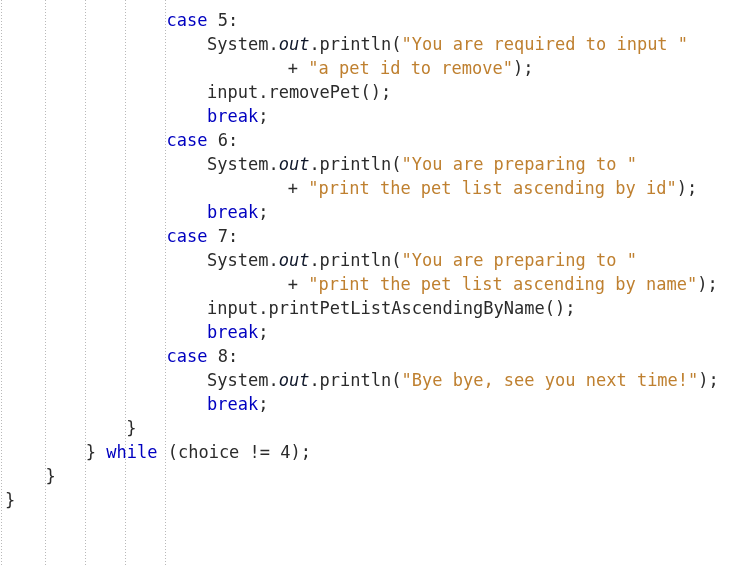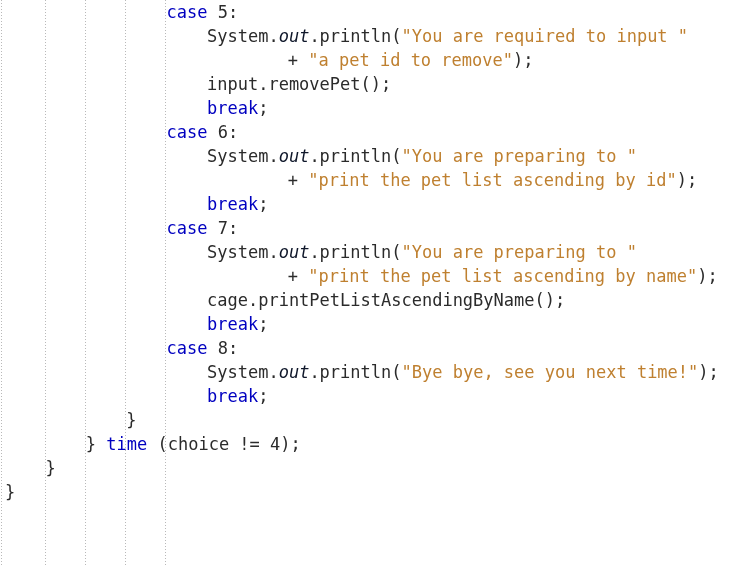--- a/index.html
+++ b/index.html
@@ -42,21 +42,21 @@
         #b9b9b9 0px, #b9b9b9 1px,
         rgba(255,255,255,0) 1px, rgba(255,255,255,0) 3px);
     background-size: 1px 3px;
     background-repeat: repeat-y;
   }
 
   
   #code-lines {
     position: absolute;
     left: 0;
-    top: 0;
+    top: 8px;
     width: 732px;
     padding: 0;
     margin: 0;
   }
   .code-line {
     height: 24px;
     line-height: 24px;
     font-size: 17px;
     white-space: pre;
     color: #2b2b2b;
@@ -90,24 +90,24 @@
       <div class="code-line"><span style="display: inline-block; width: 282.8px;"></span><span class="tok-plain">+ </span><span class="tok-string">"a pet id to remove"</span><span class="tok-plain">);</span></div>
       <div class="code-line"><span style="display: inline-block; width: 202px;"></span><span class="tok-plain">input.removePet();</span></div>
       <div class="code-line"><span style="display: inline-block; width: 202px;"></span><span class="tok-keyword">break</span><span class="tok-plain">;</span></div>
       <div class="code-line"><span style="display: inline-block; width: 161.6px;"></span><span class="tok-keyword">case</span><span class="tok-plain"> 6:</span></div>
       <div class="code-line"><span style="display: inline-block; width: 202px;"></span><span class="tok-plain">System.</span><span class="tok-field">out</span><span class="tok-plain">.println(</span><span class="tok-string">"You are preparing to "</span></div>
       <div class="code-line"><span style="display: inline-block; width: 282.8px;"></span><span class="tok-plain">+ </span><span class="tok-string">"print the pet list ascending by id"</span><span class="tok-plain">);</span></div>
       <div class="code-line"><span style="display: inline-block; width: 202px;"></span><span class="tok-keyword">break</span><span class="tok-plain">;</span></div>
       <div class="code-line"><span style="display: inline-block; width: 161.6px;"></span><span class="tok-keyword">case</span><span class="tok-plain"> 7:</span></div>
       <div class="code-line"><span style="display: inline-block; width: 202px;"></span><span class="tok-plain">System.</span><span class="tok-field">out</span><span class="tok-plain">.println(</span><span class="tok-string">"You are preparing to "</span></div>
       <div class="code-line"><span style="display: inline-block; width: 282.8px;"></span><span class="tok-plain">+ </span><span class="tok-string">"print the pet list ascending by name"</span><span class="tok-plain">);</span></div>
-      <div class="code-line"><span style="display: inline-block; width: 202px;"></span><span class="tok-plain">cage.printPetListAscendingByName();</span></div>
+      <div class="code-line"><span style="display: inline-block; width: 202px;"></span><span class="tok-plain">input.printPetListAscendingByName();</span></div>
       <div class="code-line"><span style="display: inline-block; width: 202px;"></span><span class="tok-keyword">break</span><span class="tok-plain">;</span></div>
       <div class="code-line"><span style="display: inline-block; width: 161.6px;"></span><span class="tok-keyword">case</span><span class="tok-plain"> 8:</span></div>
       <div class="code-line"><span style="display: inline-block; width: 202px;"></span><span class="tok-plain">System.</span><span class="tok-field">out</span><span class="tok-plain">.println(</span><span class="tok-string">"Bye bye, see you next time!"</span><span class="tok-plain">);</span></div>
       <div class="code-line"><span style="display: inline-block; width: 202px;"></span><span class="tok-keyword">break</span><span class="tok-plain">;</span></div>
       <div class="code-line"><span style="display: inline-block; width: 121.2px;"></span><span class="tok-plain">}</span></div>
-      <div class="code-line"><span style="display: inline-block; width: 80.8px;"></span><span class="tok-plain">} </span><span class="tok-keyword">time</span><span class="tok-plain"> (choice != 4);</span></div>
+      <div class="code-line"><span style="display: inline-block; width: 80.8px;"></span><span class="tok-plain">} </span><span class="tok-keyword">while</span><span class="tok-plain"> (choice != 4);</span></div>
       <div class="code-line"><span style="display: inline-block; width: 40.4px;"></span><span class="tok-plain">}</span></div>
       <div class="code-line"><span style="display: inline-block; width: 0px;"></span><span class="tok-plain">}</span></div>
     </div>
 
 </div>
 
 </body></html>

